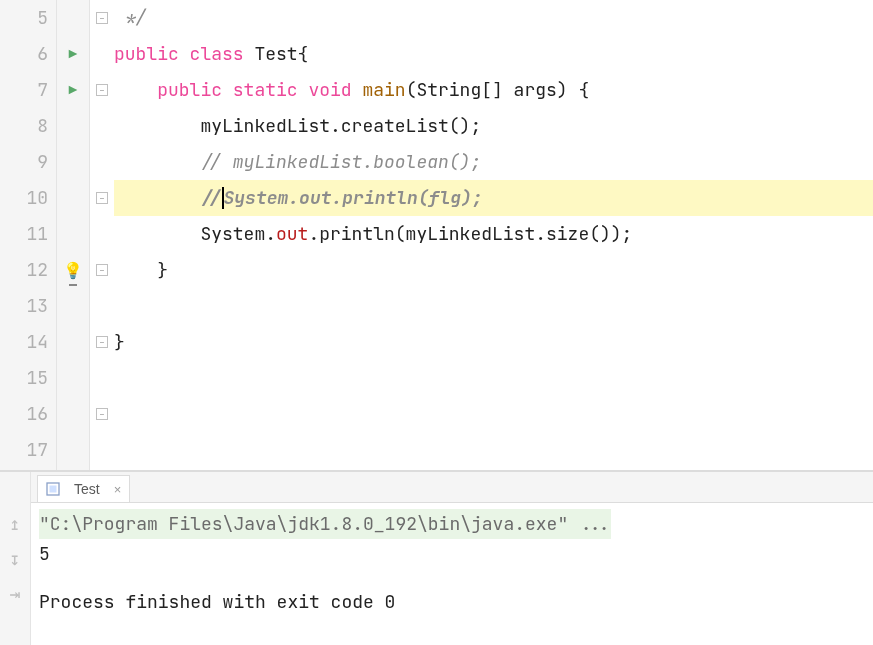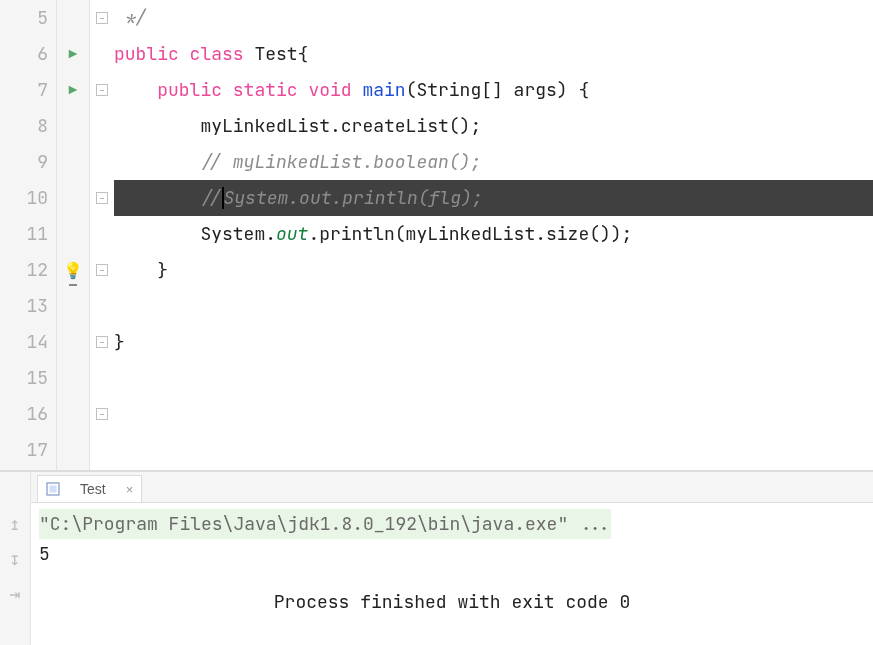--- a/index.html
+++ b/index.html
@@ -78,24 +78,25 @@
     height: 36px;
     line-height: 36px;
     white-space: pre;
     padding-left: 0;
     font-family: "JetBrains Mono", "Consolas", monospace;
     font-size: 18px;
     color: #222;
   }
   .kw { color: #ec4899; }
   .comment { color: #8c8c8c; font-style: italic; }
-  .method-decl { color: #1d4ed8; }
-  .static-field { color: #15803d; font-style: italic; }
+  .method-decl { color: #a16207; }
+  .static-field { color: #b91c1c; }
   .highlighted-row {
-    background: #404040;
+    background: #fef9c3;
+    font-weight: bold;
   }
   .run-icon {
     color: #59a869;
     font-size: 14px;
   }
   .bulb-icon {
     color: #f2a100;
     font-size: 16px;
   }
   .bulb-under {
@@ -149,21 +150,21 @@
     padding-left:6px;
   }
   .run-tab {
     height: 26px;
     background:#ffffff;
     border:1px solid #dcdcdc;
     border-bottom:none;
     padding:0 8px;
     display:flex;
     align-items:center;
-    gap:20px;
+    gap:14px;
     color:#5a5a5a;
     font-family: Arial, sans-serif;
     font-size: 14px;
   }
   .tab-icon {
     width:14px; height:14px;
     display:inline-flex;
     align-items:center; justify-content:center;
   }
   .tab-close {
@@ -186,21 +187,20 @@
   }
   .cmd-line {
     background:#e9f5e6;
     color:#6b6b6b;
     display:inline-block;
     white-space: pre;
   }
   .exit-line {
     color:#222;
     margin-top:18px;
-    text-align:center;
   }
 
   .fold-box {
     width:10px;height:10px;border:1px solid #c0c0c0;display:inline-flex;align-items:center;justify-content:center;font-size:9px;line-height:9px;color:#a0a0a0;
   }
 </style>
 </head>
 <body>
 
 <div class="editor-area">

